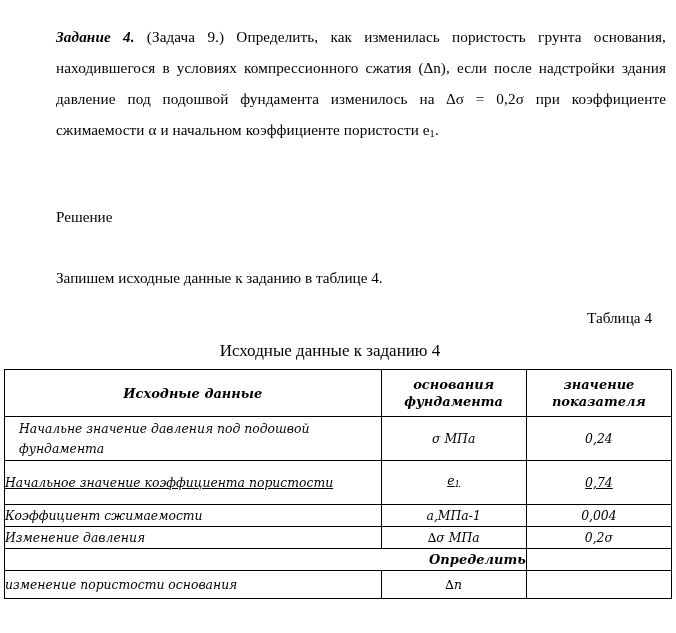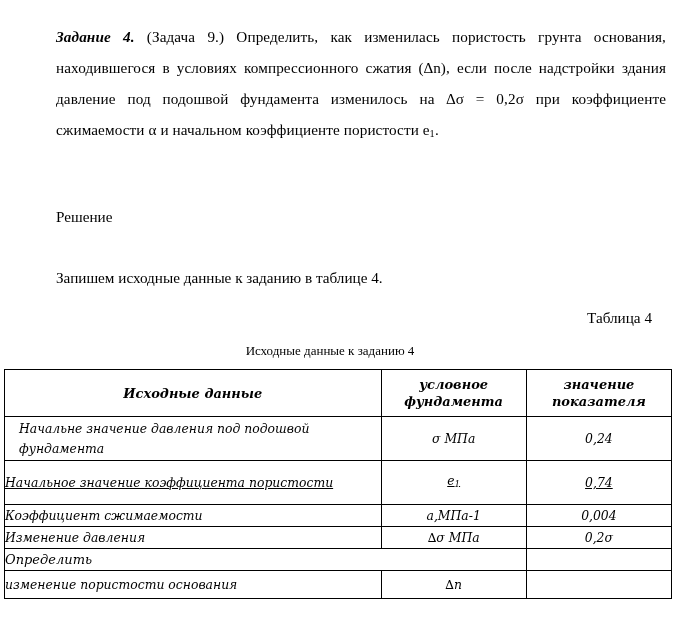--- a/index.html
+++ b/index.html
@@ -68,21 +68,21 @@
     font-size: 15.2px;
     line-height: 20px;
   }
 
   .table-caption {
     position: absolute;
     left: 0;
     right: 0;
     top: 341px;
     text-align: center;
-    font-size: 13px;
+    font-size: 17px;
     line-height: 20px;
   }
 
   
   .data-table {
     position: absolute;
     left: 4px;
     top: 369px;
     width: 668px;
     border-collapse: collapse;
@@ -130,22 +130,22 @@
   .cell-val sub {
     font-size: 0.7em;
     vertical-align: -0.2em;
   }
 
   .row-tall { height: 44px; padding-left: 24px; }
   .row-mid  { height: 44px; text-decoration: underline; }
   .row-std  { height: 22px; }
 
   .determine-cell {
-    text-align: left;
-    font-weight: normal;
+    text-align: right;
+    font-weight: bold;
     font-style: italic;
     font-size: 13px;
     line-height: 20px;
     padding: 1px 4px;
     margin-top: 21px;
   }
 
   .row-last { height: 28px; }
 </style>
 </head>
@@ -169,21 +169,21 @@
   <table class="data-table">
     <colgroup>
       <col class="col-a">
       <col class="col-b">
       <col class="col-c">
     </colgroup>
     <thead>
       <tr>
         <th class="col-a">Исходные данные</th>
         <th class="col-b">
-          <div>условное</div>
+          <div>основания</div>
           <div>фундамента</div>
         </th>
         <th class="col-c">
           <div>значение</div>
           <div>показателя</div>
         </th>
       </tr>
     </thead>
     <tbody>
 

